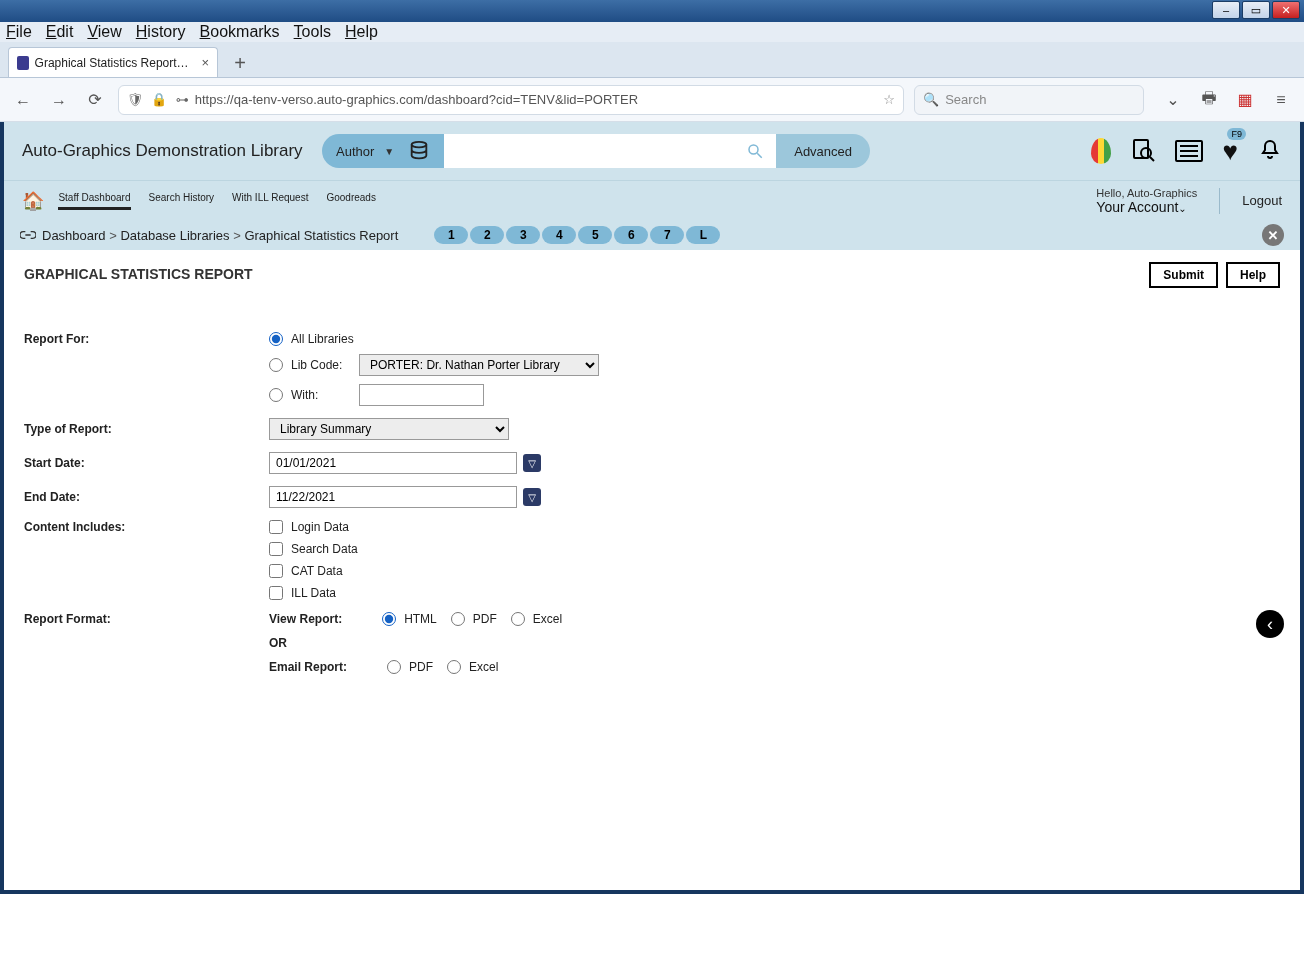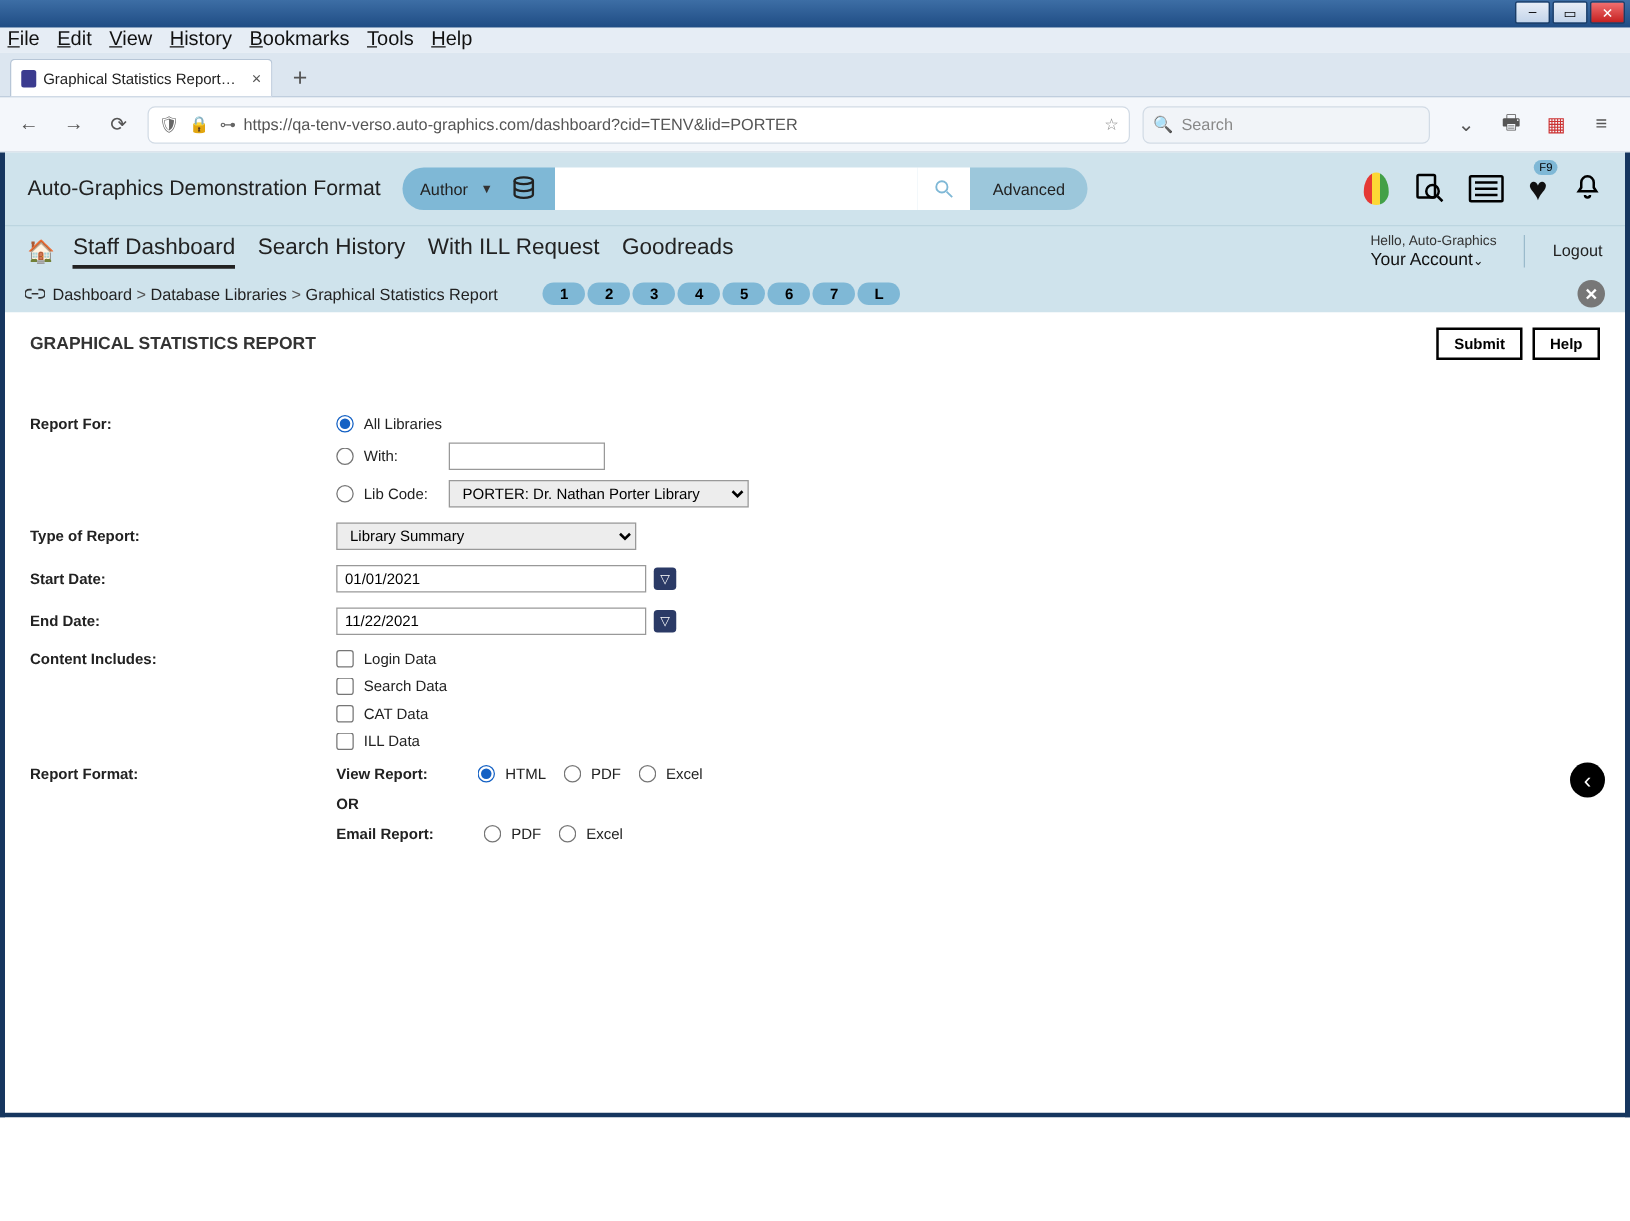--- a/index.html
+++ b/index.html
@@ -44,21 +44,21 @@
   .advbtn { height:34px; background:#9cc7db; border-radius:0 18px 18px 0; padding:0 18px; display:flex; align-items:center; font-size:13px; color:#222; }
   .topicons { margin-left:auto; display:flex; align-items:center; gap:20px; color:#111; }
   .balloon{width:20px;height:26px;position:relative;display:inline-block;}
   .balloon::before{content:"";position:absolute;inset:0;border-radius:50% 50% 50% 50%/60% 60% 40% 40%;background:linear-gradient(90deg,#e53935 0 33%,#fdd835 33% 66%,#43a047 66% 100%);}
   .topicons svg{width:24px;height:24px;}
   .lists-ico{width:28px;height:22px;border:2px solid #000;border-radius:2px;display:flex;flex-direction:column;justify-content:space-evenly;padding:0 3px;}
   .lists-ico span{height:2px;background:#000;}
 
   .account-row { background:#cfe3ec; padding:0 18px 0 18px; display:flex; align-items:center; height:40px; border-top:1px solid #bcd5e0; }
   .homeicon { font-size:18px; color:#222; margin-right:14px; }
-  .tabs2 { display:flex; gap:18px; font-size:18px; color:#222; }
+  .tabs2 { display:flex; gap:18px; font-size:10px; color:#222; }
   .tabs2 .active { border-bottom:3px solid #222; padding-bottom:4px; }
   .tabs2 span{ cursor:pointer; }
   .acctright { margin-left:auto; display:flex; align-items:center; gap:22px; font-size:13px; }
   .acctright .hello { font-size:11px; color:#333; }
   .acctright .ya { font-size:14px; color:#111; }
   .vline { width:1px; height:26px; background:#9abacb; }
 
   
   .bcrow { background:#cfe3ec; padding:6px 16px; display:flex; align-items:center; gap:6px; font-size:13px; color:#222; position:relative; }
   .link-ico{ width:16px; height:12px; display:inline-block; }
@@ -143,21 +143,21 @@
     <div class="tbtn">⌄</div>
     <div class="tbtn">🖶</div>
     <div class="tbtn" style="color:#c33;">▦</div>
     <div class="tbtn">≡</div>
   </div>
 </div>
 
 <div class="app">
 
 <div class="apptop">
-  <div class="brand">Auto-Graphics Demonstration Format</div>
+  <div class="brand">Auto-Graphics Demonstration Library</div>
   <div class="searchcluster">
     <div class="author-pill">
       <span>Author</span>
       <span class="sel-chevron">▼</span>
       <span class="dbicon">
         <svg viewBox="0 0 24 24">
               <ellipse cx="12" cy="5" rx="8" ry="3" fill="none" stroke="#222" stroke-width="2"></ellipse>
               <path d="M4 5v6c0 1.7 3.6 3 8 3s8-1.3 8-3V5M4 11v6c0 1.7 3.6 3 8 3s8-1.3 8-3v-6" fill="none" stroke="#222" stroke-width="2"></path>
             </svg>
       </span>
@@ -245,30 +245,30 @@
     <div class="row" style="align-items:flex-start;">
       <div class="lab">Report For:</div>
       <div class="ctrls">
         <label class="inline">
               <input type="radio" name="rf" checked="" style=""> 
               <span>All Libraries</span>
             </label>
         <div class="inline">
           <label class="inline">
                 <input type="radio" name="rf" style=""> 
-                <span style="width:60px;display:inline-block;">With:</span>
+                <span style="width:60px;display:inline-block;">Lib Code:</span>
               </label>
-          <input class="withbox" style="">
+          <select class="std"><option>PORTER: Dr. Nathan Porter Library</option></select>
         </div>
         <div class="inline">
           <label class="inline">
                 <input type="radio" name="rf" style=""> 
-                <span style="width:60px;display:inline-block;">Lib Code:</span>
+                <span style="width:60px;display:inline-block;">With:</span>
               </label>
-          <select class="std"><option>PORTER: Dr. Nathan Porter Library</option></select>
+          <input class="withbox" style="">
         </div>
       </div>
     </div>
 
     <div class="row">
       <div class="lab">Type of Report:</div>
       <select class="std"><option>Library Summary</option></select>
     </div>
 
     <div class="row">

